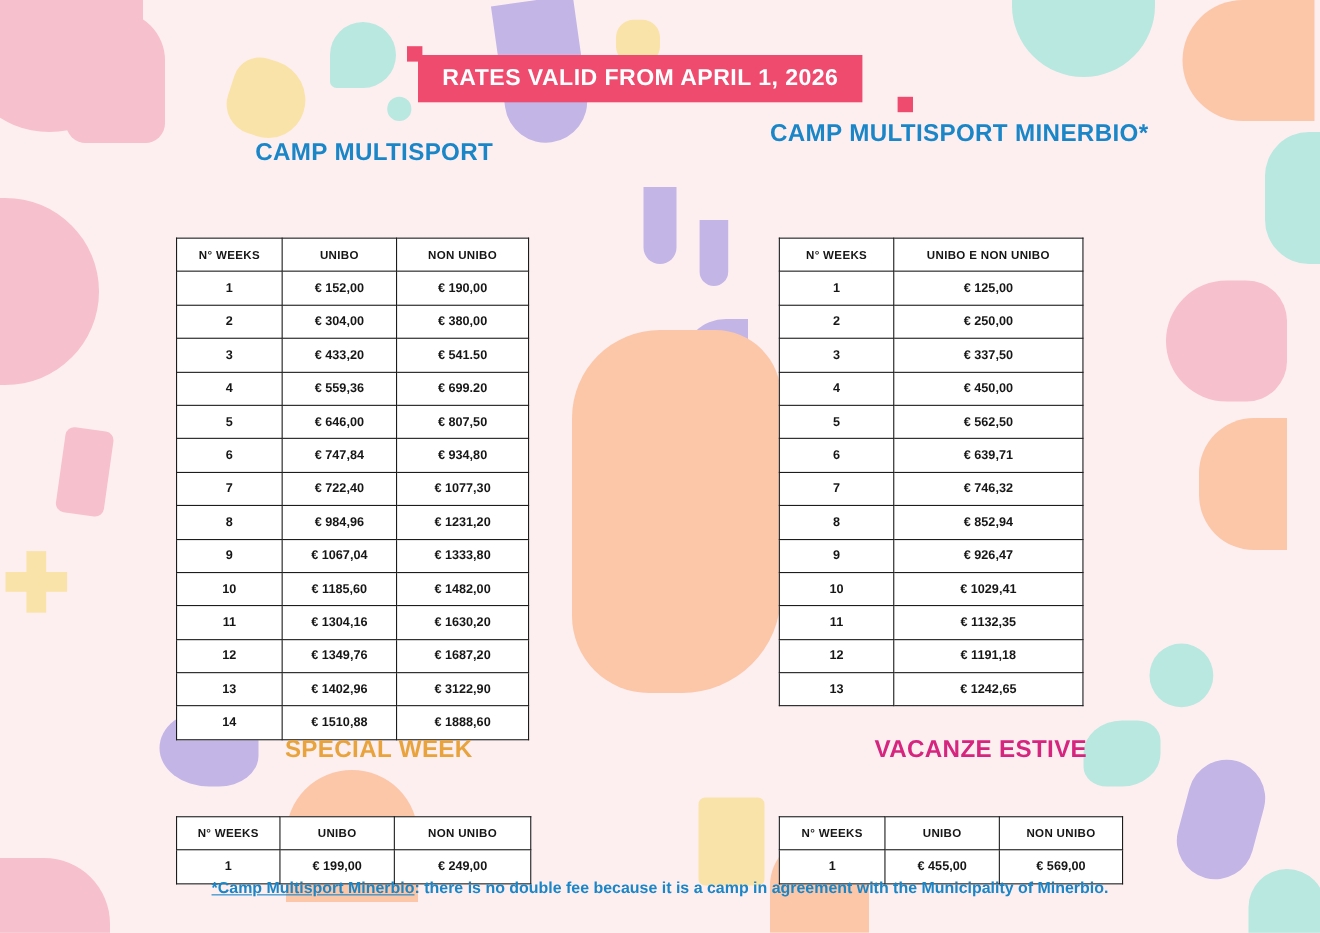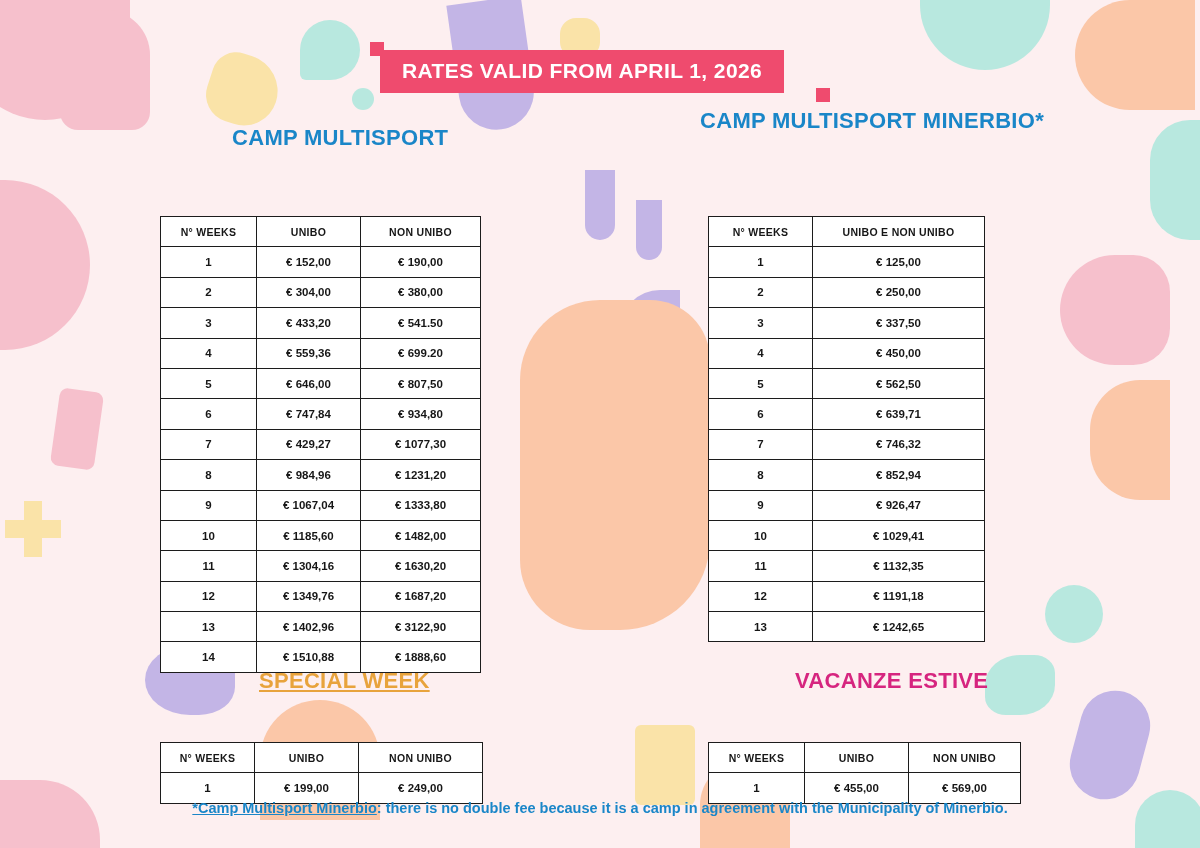--- a/index.html
+++ b/index.html
@@ -167,21 +167,21 @@
           <td>€ 646,00</td>
           <td>€ 807,50</td>
         </tr>
       <tr>
           <td>6</td>
           <td>€ 747,84</td>
           <td>€ 934,80</td>
         </tr>
       <tr>
           <td>7</td>
-          <td>€ 429,27</td>
+          <td>€ 722,40</td>
           <td>€ 1077,30</td>
         </tr>
       <tr>
           <td>8</td>
           <td>€ 984,96</td>
           <td>€ 1231,20</td>
         </tr>
       <tr>
           <td>9</td>
           <td>€ 1067,04</td>
@@ -272,21 +272,21 @@
           <td>12</td>
           <td>€ 1191,18</td>
         </tr>
       <tr>
           <td>13</td>
           <td>€ 1242,65</td>
         </tr>
     </tbody>
   </table>
 
-  <div class="sec-title t-orange" style="left:259px;top:668px;text-decoration:underline;">SPECIAL WEEK</div>
+  <div class="sec-title t-orange" style="left:259px;top:668px;">SPECIAL WEEK</div>
   <table class="grid tbl-special" style="left:160px;top:698px;">
     <thead>
       <tr>
         <th>N° WEEKS</th>
         <th>UNIBO</th>
         <th>NON UNIBO</th>
       </tr>
     </thead>
     <tbody>
       <tr>

